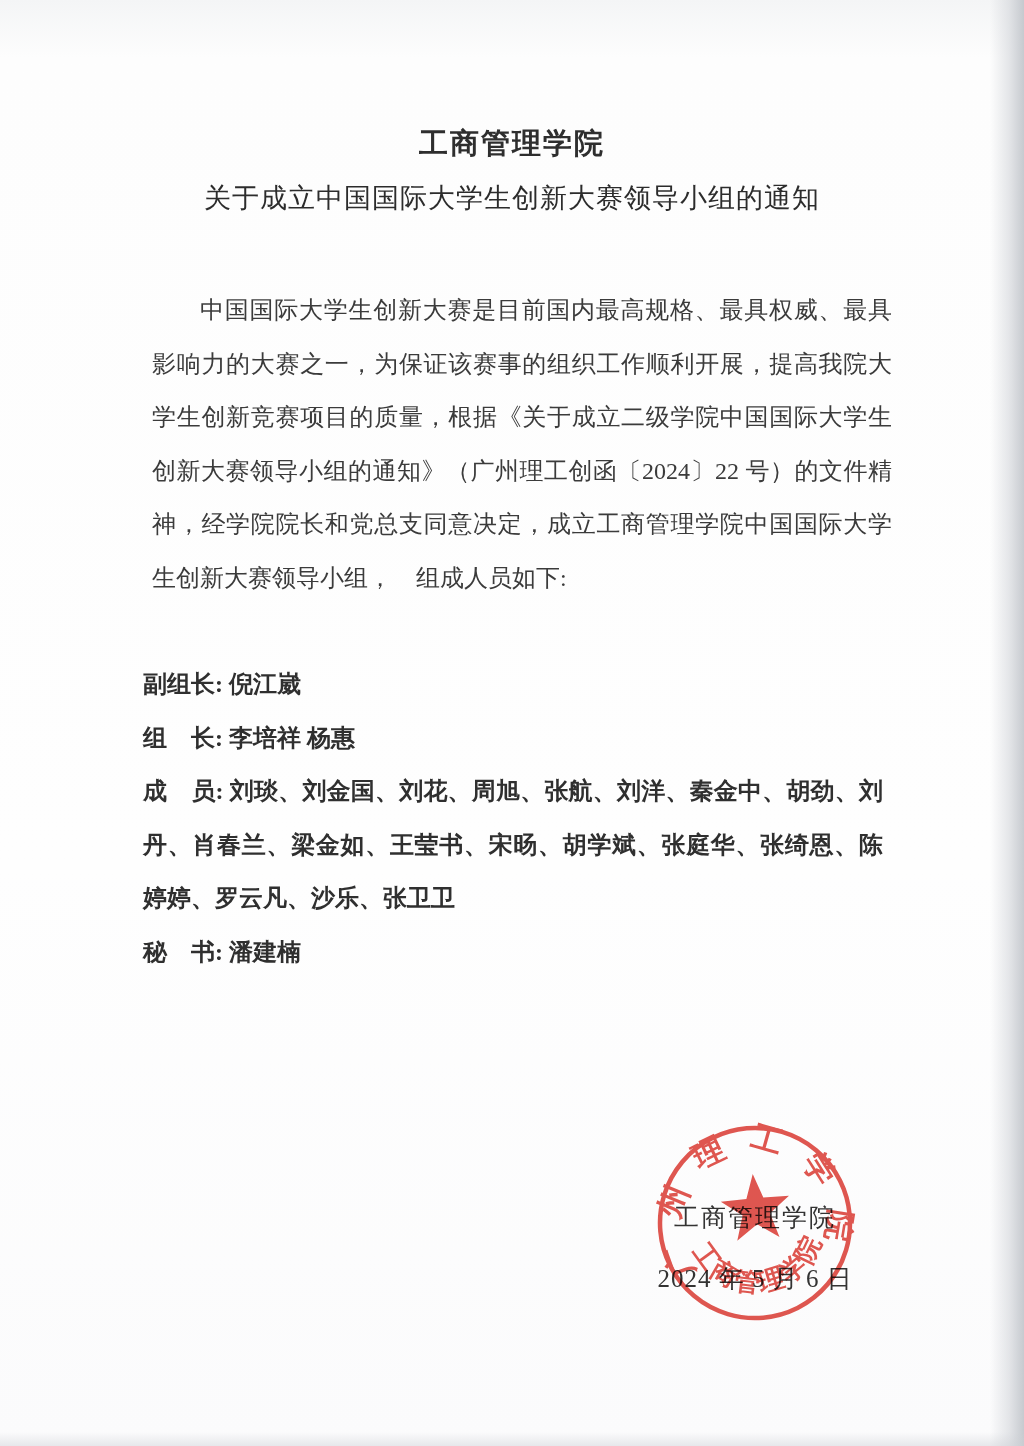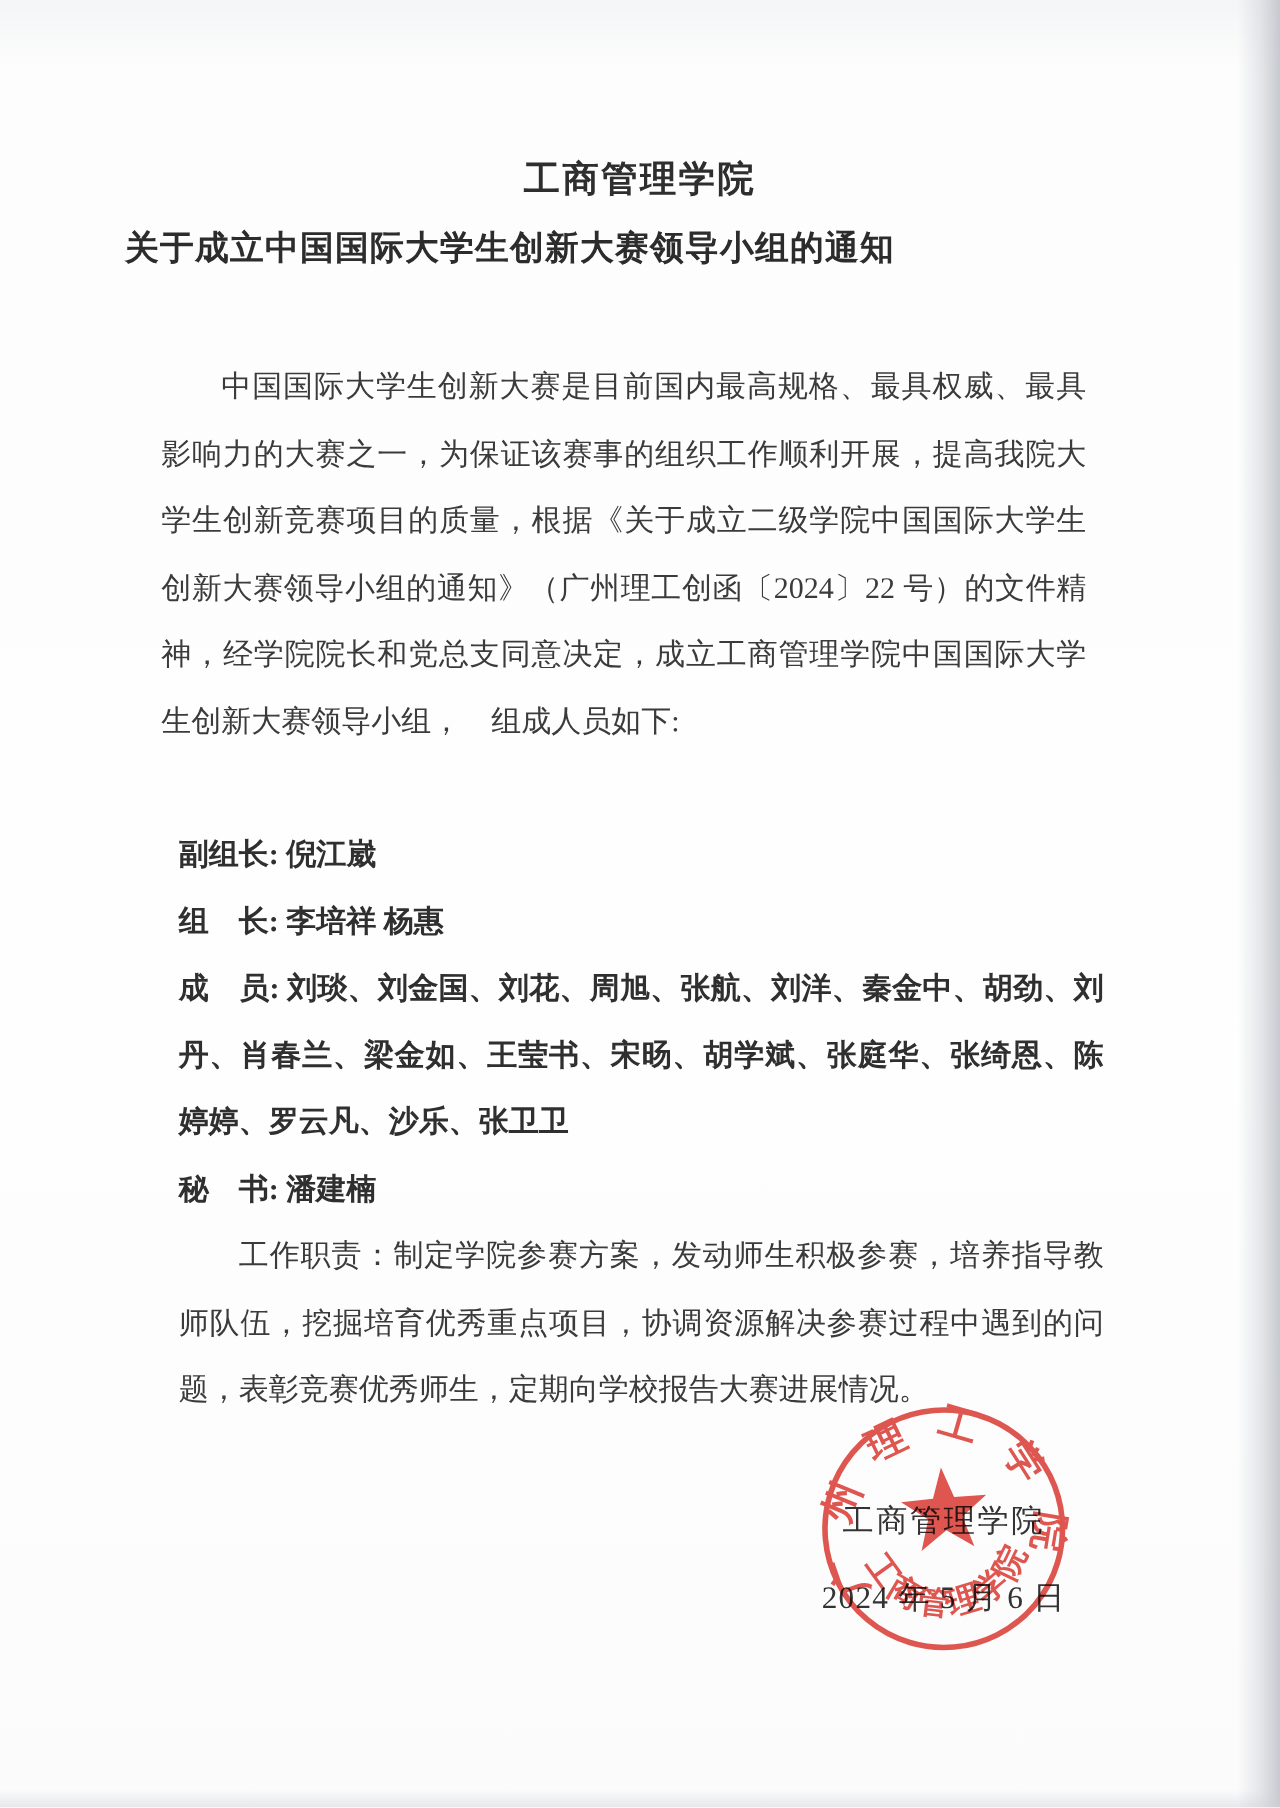--- a/index.html
+++ b/index.html
@@ -21,25 +21,25 @@
     position:absolute;left:0;bottom:0;width:1024px;height:14px;
     background:linear-gradient(180deg,rgba(210,212,216,0),rgba(205,208,213,.45));
   }
   .title1{
     position:absolute;left:143px;top:124px;width:738px;
     text-align:center;font-size:29px;font-weight:bold;color:#2e2e2e;
     letter-spacing:2px;
   }
   .title2{
     position:absolute;left:100px;top:180px;width:824px;
-    font-size:27px;font-weight:bold;color:#2c2c2c;
+    text-align:center;font-size:27px;font-weight:normal;color:#2c2c2c;
     letter-spacing:1px;
   }
   .bodytext{
-    position:absolute;left:129px;top:284px;width:740px;
+    position:absolute;left:152px;top:284px;width:740px;
     font-size:24px;line-height:53.5px;color:#3b3b3b;
     text-align:justify;text-justify:inter-ideograph;
     text-indent:2em;
   }
   .roster{
     position:absolute;left:143px;top:658px;width:740px;
     font-size:24px;line-height:53.5px;color:#2f2f2f;
     font-weight:bold;text-align:justify;text-justify:inter-ideograph;
   }
   .roster .entry{margin:0;}
@@ -72,21 +72,20 @@
 
   <div class="bodytext">中国国际大学生创新大赛是目前国内最高规格、最具权威、最具影响力的大赛之一，为保证该赛事的组织工作顺利开展，提高我院大学生创新竞赛项目的质量，根据《关于成立二级学院中国国际大学生创新大赛领导小组的通知》（广州理工创函〔2024〕22 号）的文件精神，经学院院长和党总支同意决定，成立工商管理学院中国国际大学生创新大赛领导小组，　组成人员如下:</div>
 
   <div class="roster">
     <div class="entry"><span>副组长:</span> <span>倪江崴</span></div>
     <div class="entry"><span>组　长:</span> <span>李培祥 杨惠</span></div>
     <div class="entry"><span>成　员:</span> <span>刘琰、刘金国、刘花、周旭、张航、刘洋、秦金中、胡劲、刘丹、肖春兰、梁金如、王莹书、宋旸、胡学斌、张庭华、张绮恩、陈婷婷、罗云凡、沙乐、张卫卫</span></div>
     <div class="entry"><span>秘　书:</span> <span>潘建楠</span></div>
   </div>
 
-  <div class="duties">工作职责：制定学院参赛方案，发动师生积极参赛，培养指导教师队伍，挖掘培育优秀重点项目，协调资源解决参赛过程中遇到的问题，表彰竞赛优秀师生，定期向学校报告大赛进展情况。</div>
 
   <div class="sign-block">
     <div class="sign-org">工商管理学院</div>
     <div class="sign-date">2024 年 5 月 6 日</div>
   </div>
 
   <div class="stamp">
     <svg viewBox="0 0 220 220" xmlns="http://www.w3.org/2000/svg">
       <circle cx="110" cy="110" r="95" fill="none" stroke="#dd4038" stroke-width="4.5"></circle>
       <path id="ringArc" d="M 41.4 135 A 73 73 0 1 1 178.6 135" fill="none"></path>

